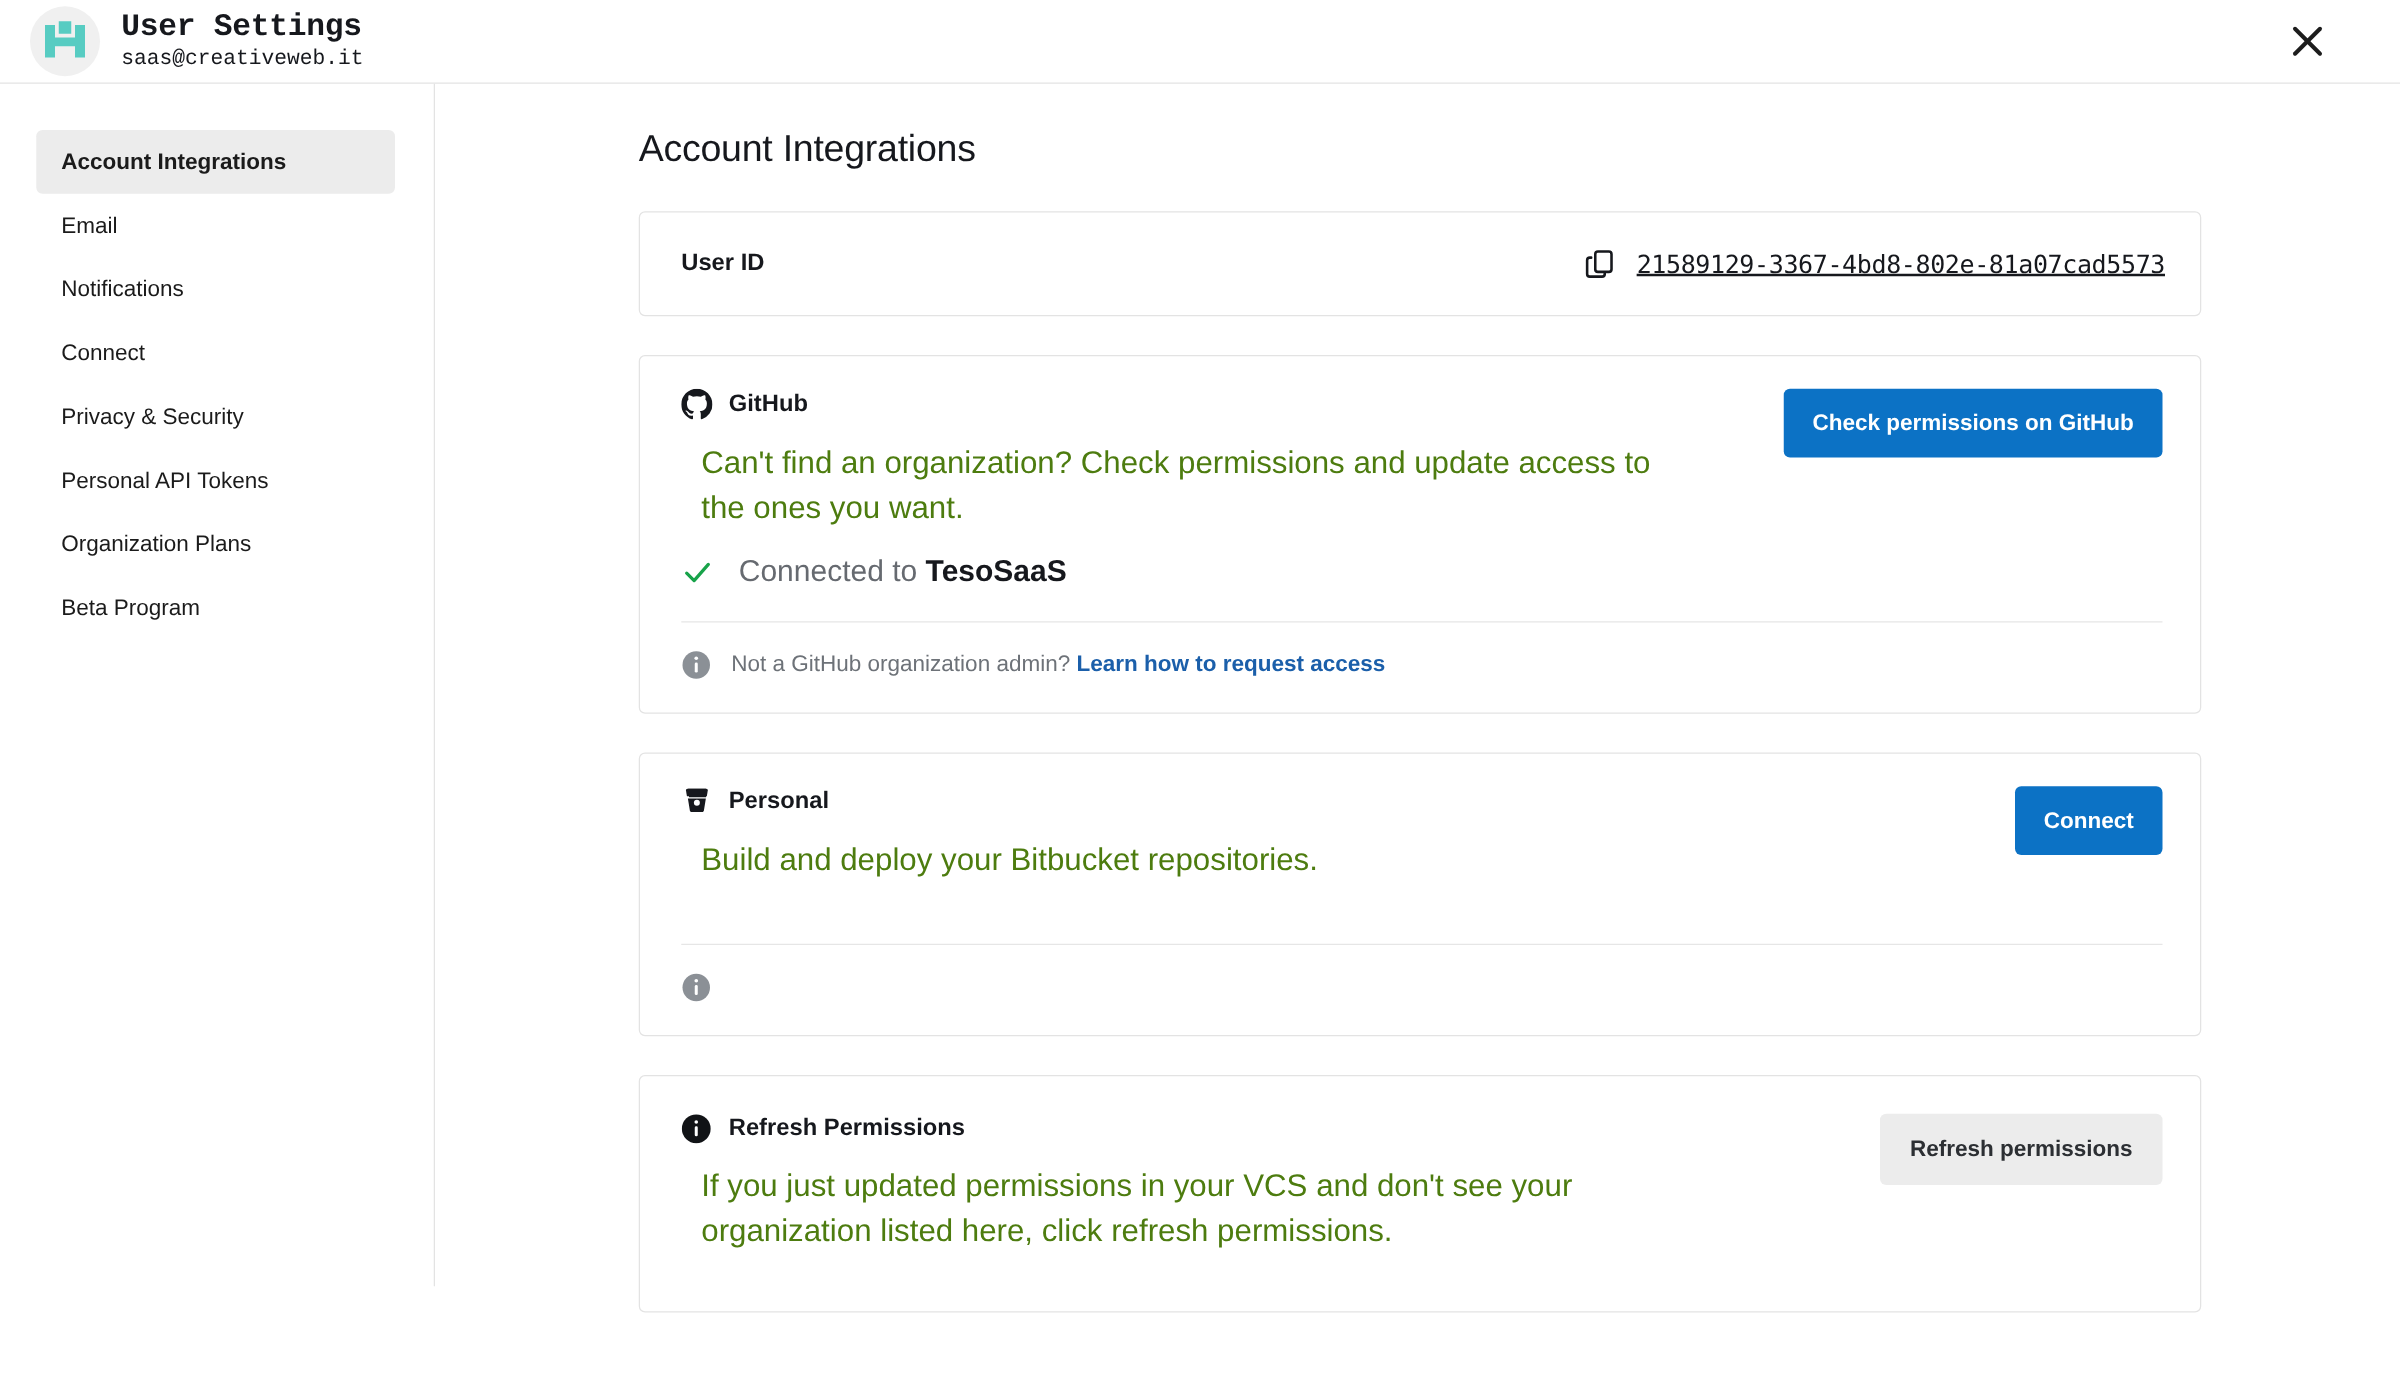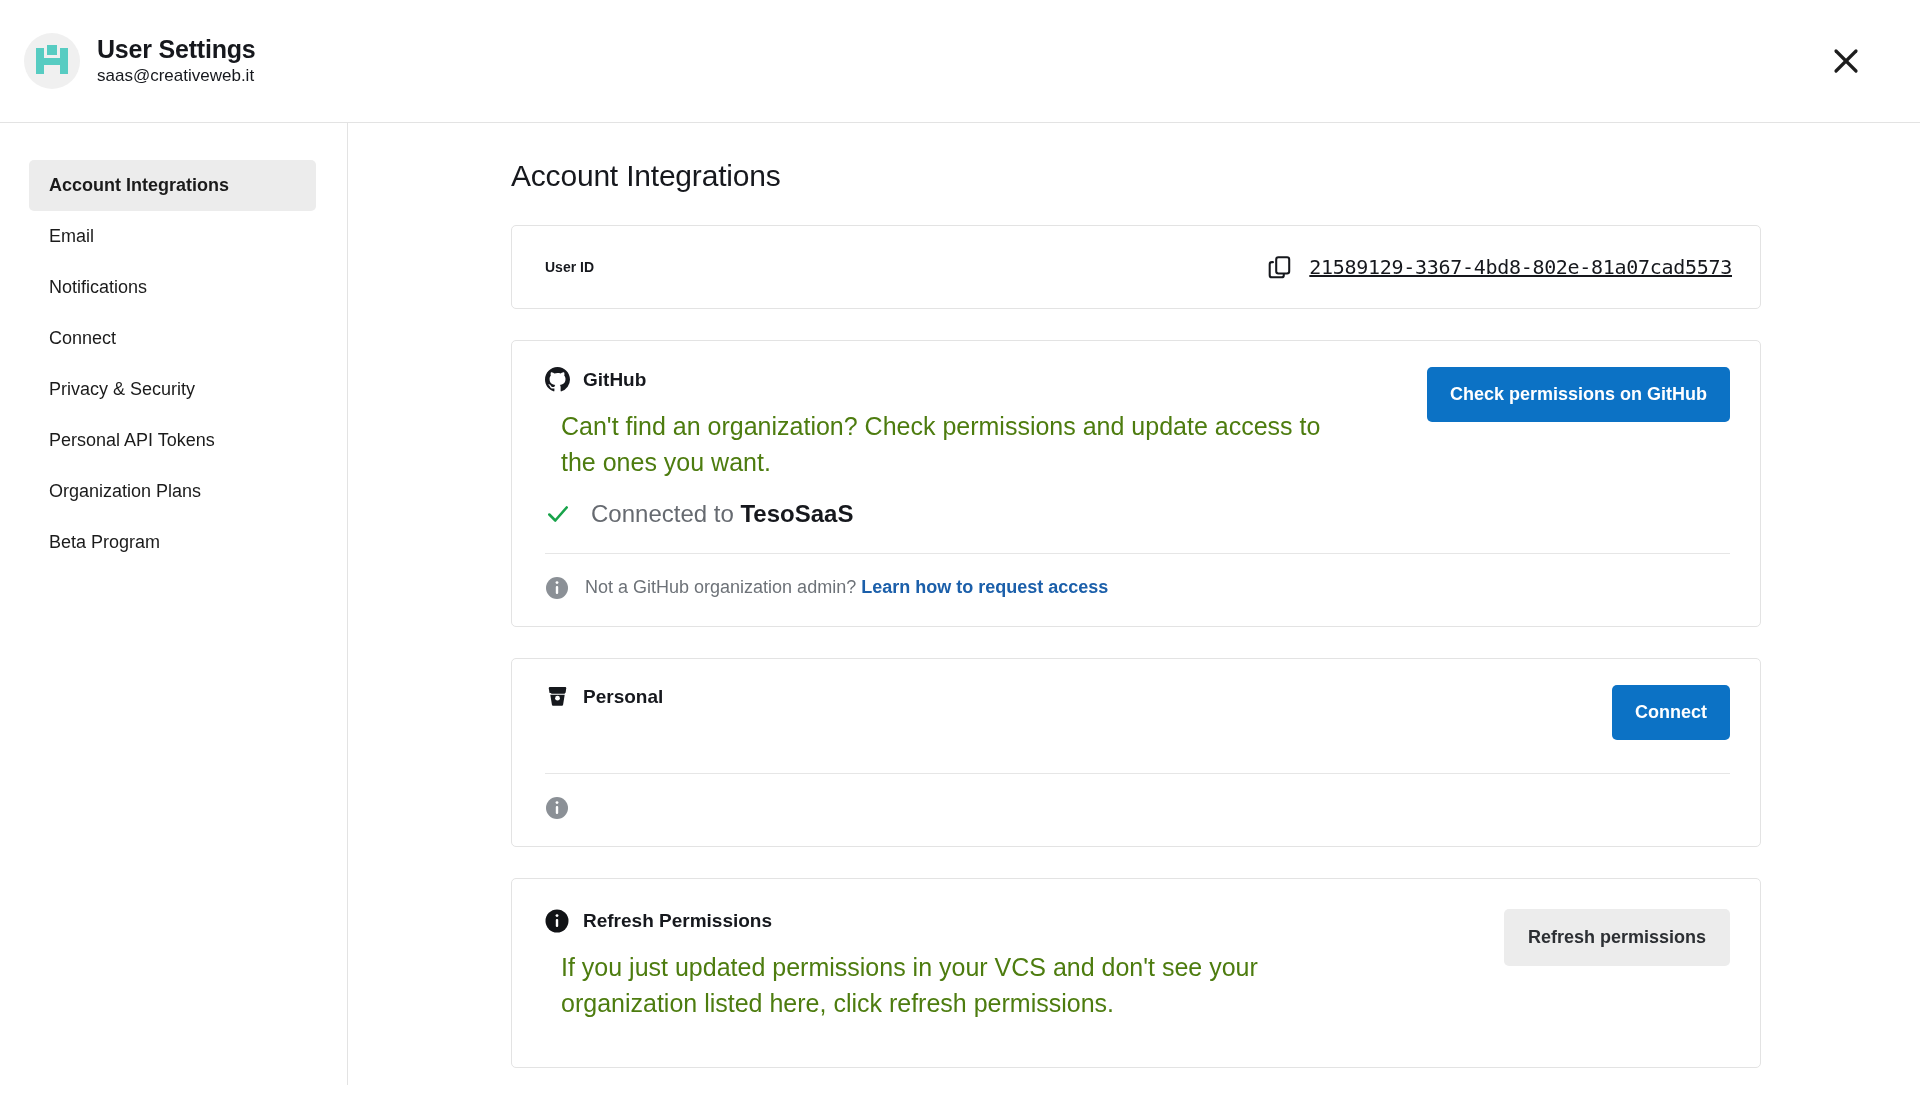--- a/index.html
+++ b/index.html
@@ -10,26 +10,27 @@
     width: 1920px;
     height: 1107px;
     background: #ffffff;
     font-family: "Liberation Sans", sans-serif;
     color: #1b1b1b;
     overflow: hidden;
   }
 
   
   .topbar {
-    height: 123px;
+    height: 67px;
     box-sizing: border-box;
     border-bottom: 1px solid #e3e3e3;
     display: flex;
     align-items: center;
     padding: 0 52px 0 24px;
+    font-family: Liberation Mono, monospace;
   }
   .brand {
     display: flex;
     align-items: center;
     gap: 17px;
     flex: 1;
   }
   .logo-circle {
     width: 56px;
     height: 56px;
@@ -115,21 +116,21 @@
   }
   .card-pad { padding: 26px 30px 26px 33px; }
 
   .userid-row {
     display: flex;
     align-items: center;
     justify-content: space-between;
     padding: 28px 28px 28px 33px;
   }
   .userid-label {
-    font-size: 14px;
+    font-size: 19px;
     font-weight: bold;
     color: #16181d;
   }
   .userid-value-wrap {
     display: flex;
     align-items: center;
     gap: 16px;
   }
   .userid-value {
     font-family: "DejaVu Sans Mono", monospace;
@@ -370,20 +371,21 @@
               <span>
                 <svg width="25" height="25" viewBox="0 0 24 24" fill="#16181d">
                   <path d="M5.2 2h13.6c.7 0 1.2.6 1.1 1.3l-.9 5.2H6l-.9-5.2C5 2.6 5.5 2 5.2 2z"></path>
                   <path d="M4.8 2h14.4c.72 0 1.27.63 1.16 1.34l-.72 4.4H4.36L3.64 3.34C3.53 2.63 4.08 2 4.8 2z"></path>
                   <path d="M5.1 9.4h13.8l-1.5 9.2c-.1.7-.7 1.2-1.4 1.2H8c-.7 0-1.3-.5-1.4-1.2L5.1 9.4z"></path>
                   <circle cx="12" cy="12.6" r="2.3" fill="#ffffff"></circle>
                 </svg>
               </span>
               <span class="integration-title">Personal</span>
             </div>
+            <p class="integration-desc">Build and deploy your Bitbucket repositories.</p>
           </div>
           <button class="btn btn-primary">Connect</button>
         </div>
 
         <div class="card-divider" style="margin-top:33px;"></div>
 
         <div class="note-row">
           <span>
             <svg width="24" height="24" viewBox="0 0 24 24">
               <circle cx="12" cy="12" r="11" fill="#8b9096"></circle>

